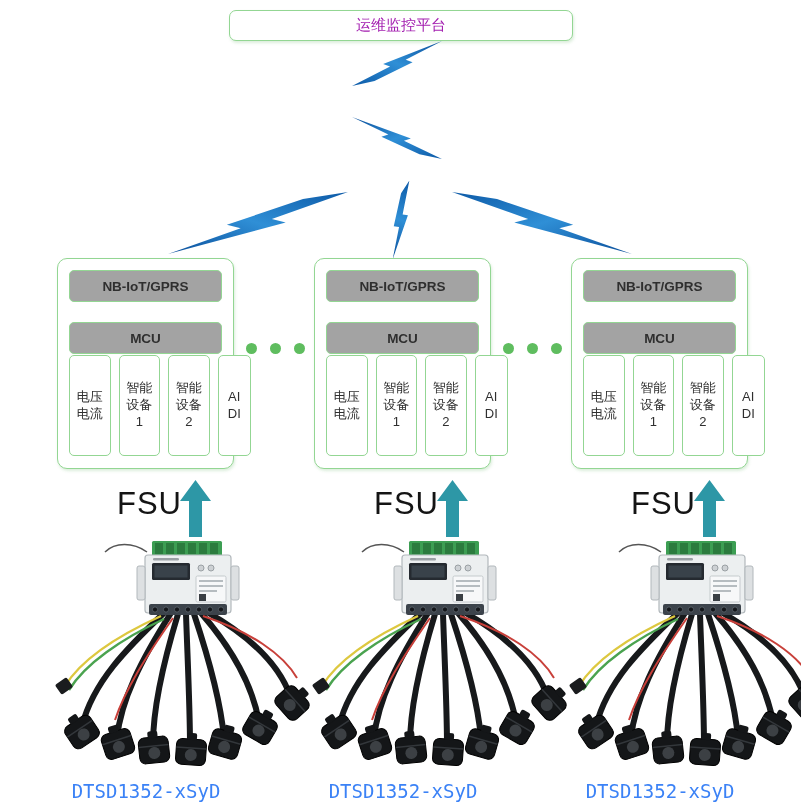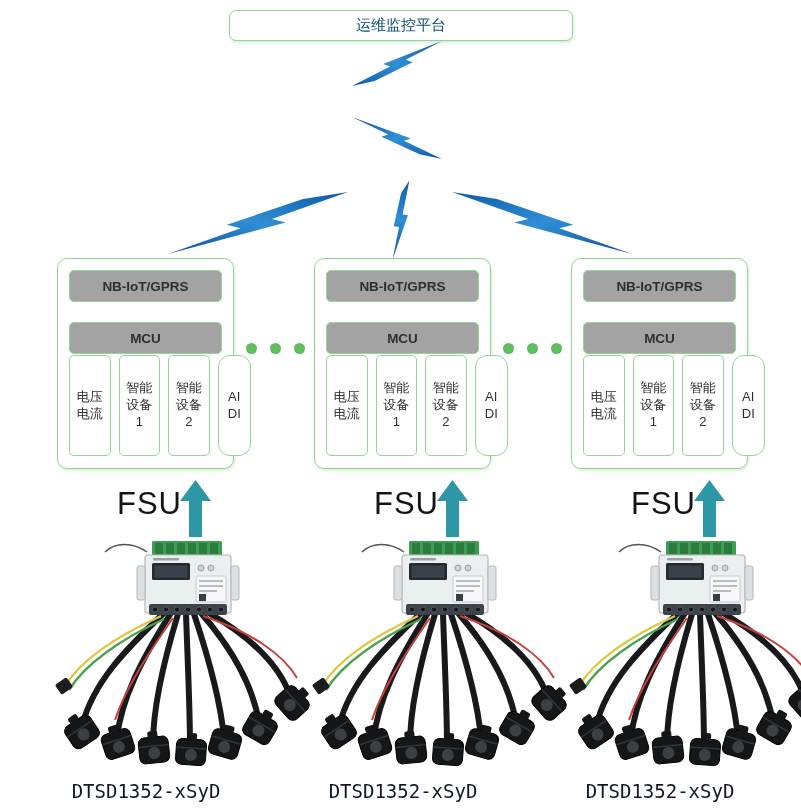--- a/index.html
+++ b/index.html
@@ -2,21 +2,21 @@
 <html><head>
 <meta charset="utf-8">
 <style>
   html,body{margin:0;padding:0;background:#fff;}
   body{width:801px;height:812px;font-family:"Liberation Sans",sans-serif;}
   .canvas{position:relative;width:801px;height:812px;background:#fff;overflow:hidden;}
 
   
   .pbox{position:absolute;left:229px;width:342px;height:29px;border:1.6px solid #93d693;
         border-radius:7px;background:#fff;display:flex;align-items:center;justify-content:center;
-        font-size:15px;color:#0c4a6e;box-shadow:1px 2px 3px rgba(140,200,140,.30);}
+        font-size:15px;color:#a21caf;box-shadow:1px 2px 3px rgba(140,200,140,.30);}
   .pbox-1{top:10px}.pbox-2{top:87px}.pbox-3{top:159px}
 
   
   .bolt{position:absolute;}
   .bolt svg{width:100%;height:100%;display:block;}
   .bolt-top1{left:352px;top:41px;width:90px;height:45px;}
   .bolt-top2{left:352px;top:117px;width:90px;height:42px;transform:scaleX(-1);}
   .bolt-left{left:168px;top:192px;width:180px;height:62px;transform:rotate(180deg);}
   .bolt-mid{left:374px;top:190px;width:54px;height:60px;transform:rotate(150deg);}
   .bolt-right{left:452px;top:192px;width:180px;height:62px;transform:scaleY(-1);}
@@ -30,37 +30,37 @@
            box-shadow:1px 2px 3px rgba(140,200,140,.30);}
   .inner-box{position:absolute;left:11px;width:151px;height:30px;border:1.4px solid #93d693;
              border-radius:5px;display:flex;align-items:center;justify-content:center;
              font-weight:bold;font-size:13.5px;color:#2f2f2f;background:#a3a3a3;}
   .radio-box{top:11px}
   .mcu-box{top:63px}
   .channels{position:absolute;left:11px;top:96px;width:182px;height:101px;display:flex;gap:8px;}
   .channel{flex:1;border:1.4px solid #93d693;border-radius:5px;display:flex;align-items:center;
            justify-content:center;text-align:center;font-size:13px;color:#2f2f2f;line-height:1.3;
            padding:2px 6px;word-break:break-all;background:#fff;}
-  .channel.latin{word-break:keep-all;padding:2px 2px;border-radius:12px;}
+  .channel.latin{word-break:keep-all;padding:2px 2px;}
 
   
   .dots{position:absolute;top:343px;display:flex;gap:13px;}
   .dots-a{left:246px}.dots-b{left:503px}
   .dot{width:11px;height:11px;border-radius:50%;background:#5fbd5f;}
 
   
   .fsu-label{position:absolute;top:486px;left:58px;width:94px;text-align:right;
              font-size:31px;color:#141414;letter-spacing:1px;}
   .up-arrow{position:absolute;top:480px;left:150px;width:31px;height:57px;}
   .up-arrow svg{width:100%;height:100%;display:block;}
 
   
   .device{position:absolute;top:540px;left:25px;width:260px;height:230px;}
   .model-label{position:absolute;top:780px;left:0;width:232px;text-align:center;
-               font-family:"DejaVu Sans Mono",monospace;font-size:19px;color:#0f172a;}
+               font-family:"DejaVu Sans Mono",monospace;font-size:19px;color:#3b82f6;}
 </style>
 </head>
 <body>
 
 <svg width="0" height="0" style="position:absolute" aria-hidden="true">
   <defs>
     <linearGradient id="boltGrad" x1="0" y1="1" x2="1" y2="0">
       <stop offset="0" stop-color="#0d5aa7"></stop>
       <stop offset="0.5" stop-color="#2f8fd6"></stop>
       <stop offset="1" stop-color="#0b4f9b"></stop>

